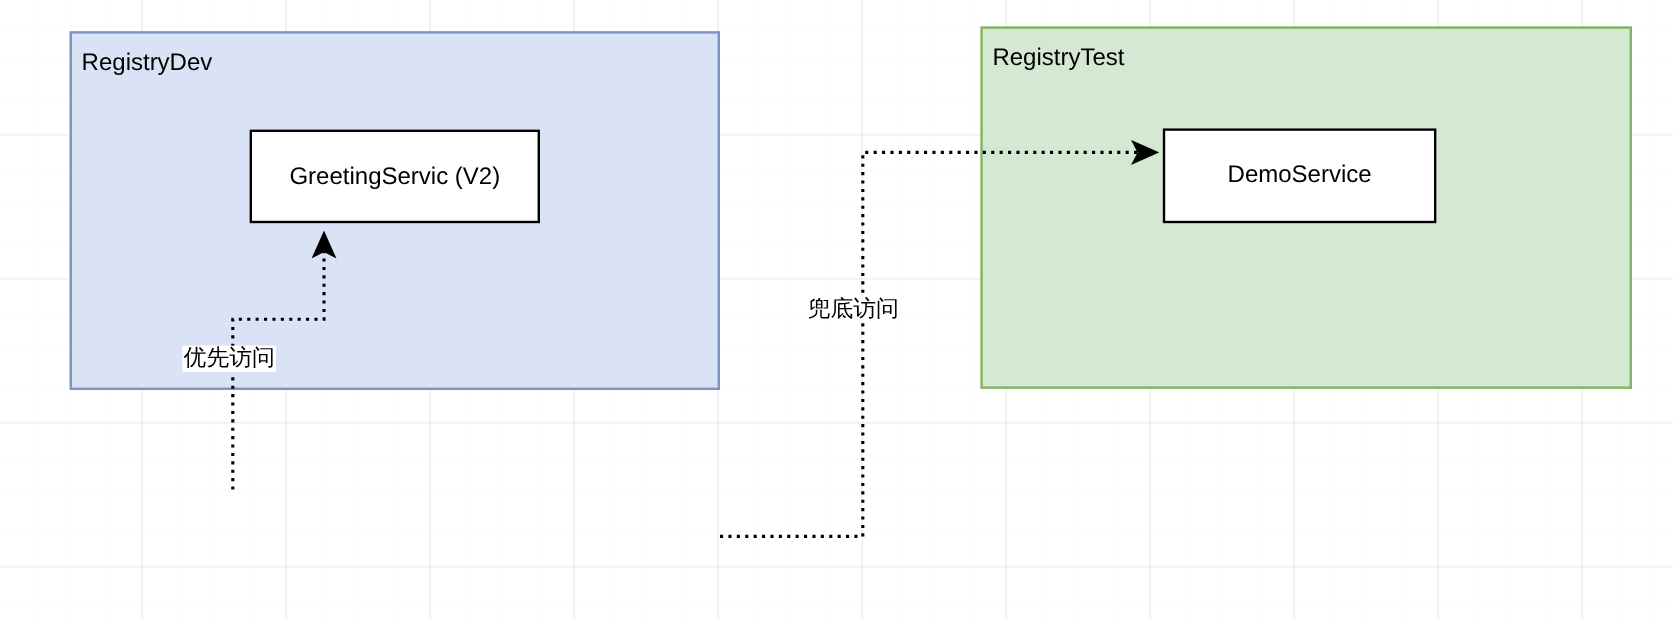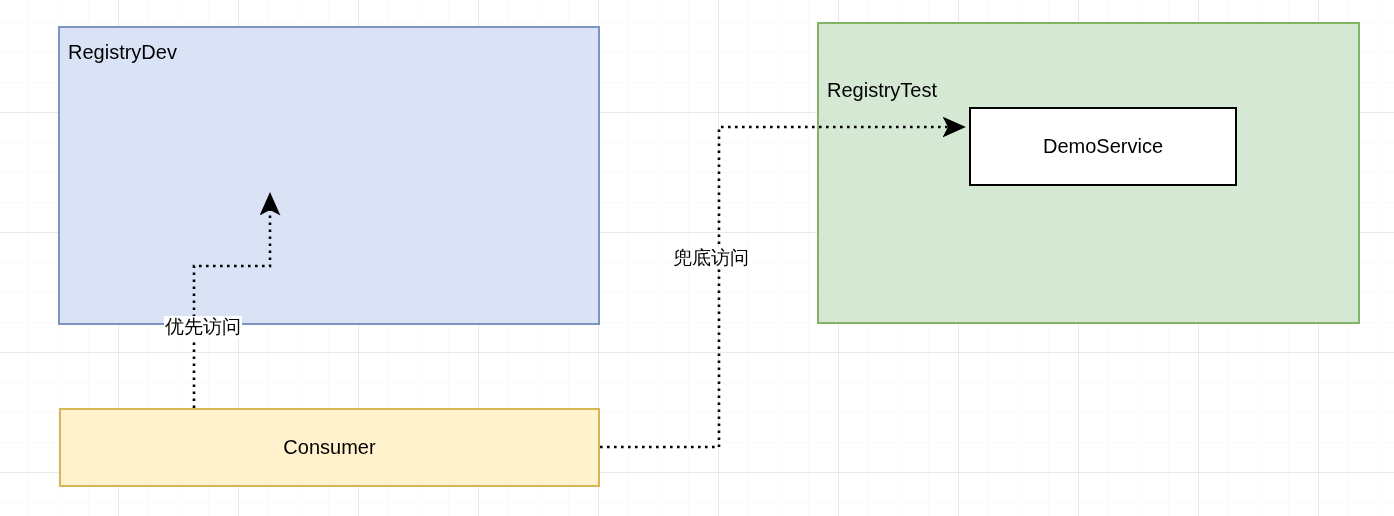--- a/index.html
+++ b/index.html
@@ -86,36 +86,36 @@
 </style>
 </head>
 <body>
 
 <div id="canvas">
 
   <div class="container-box" id="container-0" style="left: 58px; top: 26px; width: 542px; height: 299px; background: rgb(218, 227, 245); border-color: rgb(125, 148, 194);"></div>
   <div class="container-title" id="container-title-0" style="left: 68px; top: 42px;">RegistryDev</div>
 
   <div class="container-box" id="container-1" style="left: 817px; top: 22px; width: 543px; height: 302px; background: rgb(213, 232, 212); border-color: rgb(130, 179, 102);"></div>
-  <div class="container-title" id="container-title-1" style="left: 827px; top: 38px; margin-top: 42px;">RegistryTest</div>
+  <div class="container-title" id="container-title-1" style="left: 827px; top: 38px;">RegistryTest</div>
 
   <svg class="edges" viewBox="0 0 1394 516">
     <defs>
       <marker id="arrowhead" markerWidth="9" markerHeight="9" refX="7.5" refY="4" orient="auto" markerUnits="strokeWidth">
         <path d="M 0 0 L 9 4 L 0 8 L 2.1 4 Z" fill="#000000"></path>
       </marker>
     </defs>
     <path id="edge-path-0" fill="none" stroke="#000000" stroke-width="2.6" stroke-dasharray="2.6 4.4" stroke-linecap="butt" marker-end="url(#arrowhead)" d="M 194 408 L 194 266 L 270 266 L 270 196"></path>
     <path id="edge-path-1" fill="none" stroke="#000000" stroke-width="2.6" stroke-dasharray="2.6 4.4" stroke-linecap="butt" marker-end="url(#arrowhead)" d="M 600 447 L 719 447 L 719 127 L 962 127"></path>
   </svg>
 
-  <div class="node-box" id="node-1" style="left: 969px; top: 107px; width: 268px; height: 79px;">
+  <div class="node-box" id="node-0" style="left: 208px; top: 108px; width: 242px; height: 78px;">
+    <span>GreetingServic (V2)</span>
+  </div>
+  <div class="node-box" id="node-1" style="left: 969px; top: 107px; width: 228px; height: 79px;">
     <span>DemoService</span>
   </div>
 
-  <div class="consumer-box" id="consumer-node" style="left: 59px; top: 408px; width: 541px; height: 79px; background: rgb(255, 242, 204); border: 2px solid rgb(214, 182, 86);">
-    <span>Consumer</span>
-  </div>
 
-  <div class="edge-label" id="edge-label-0" style="left: 164px; top: 288px; margin-top: 28px;">优先访问</div>
+  <div class="edge-label" id="edge-label-0" style="left: 152px; top: 288px;">优先访问</div>
   <div class="edge-label" id="edge-label-1" style="left: 672px; top: 247px;">兜底访问</div>
 
 </div>
 
 </body></html>

